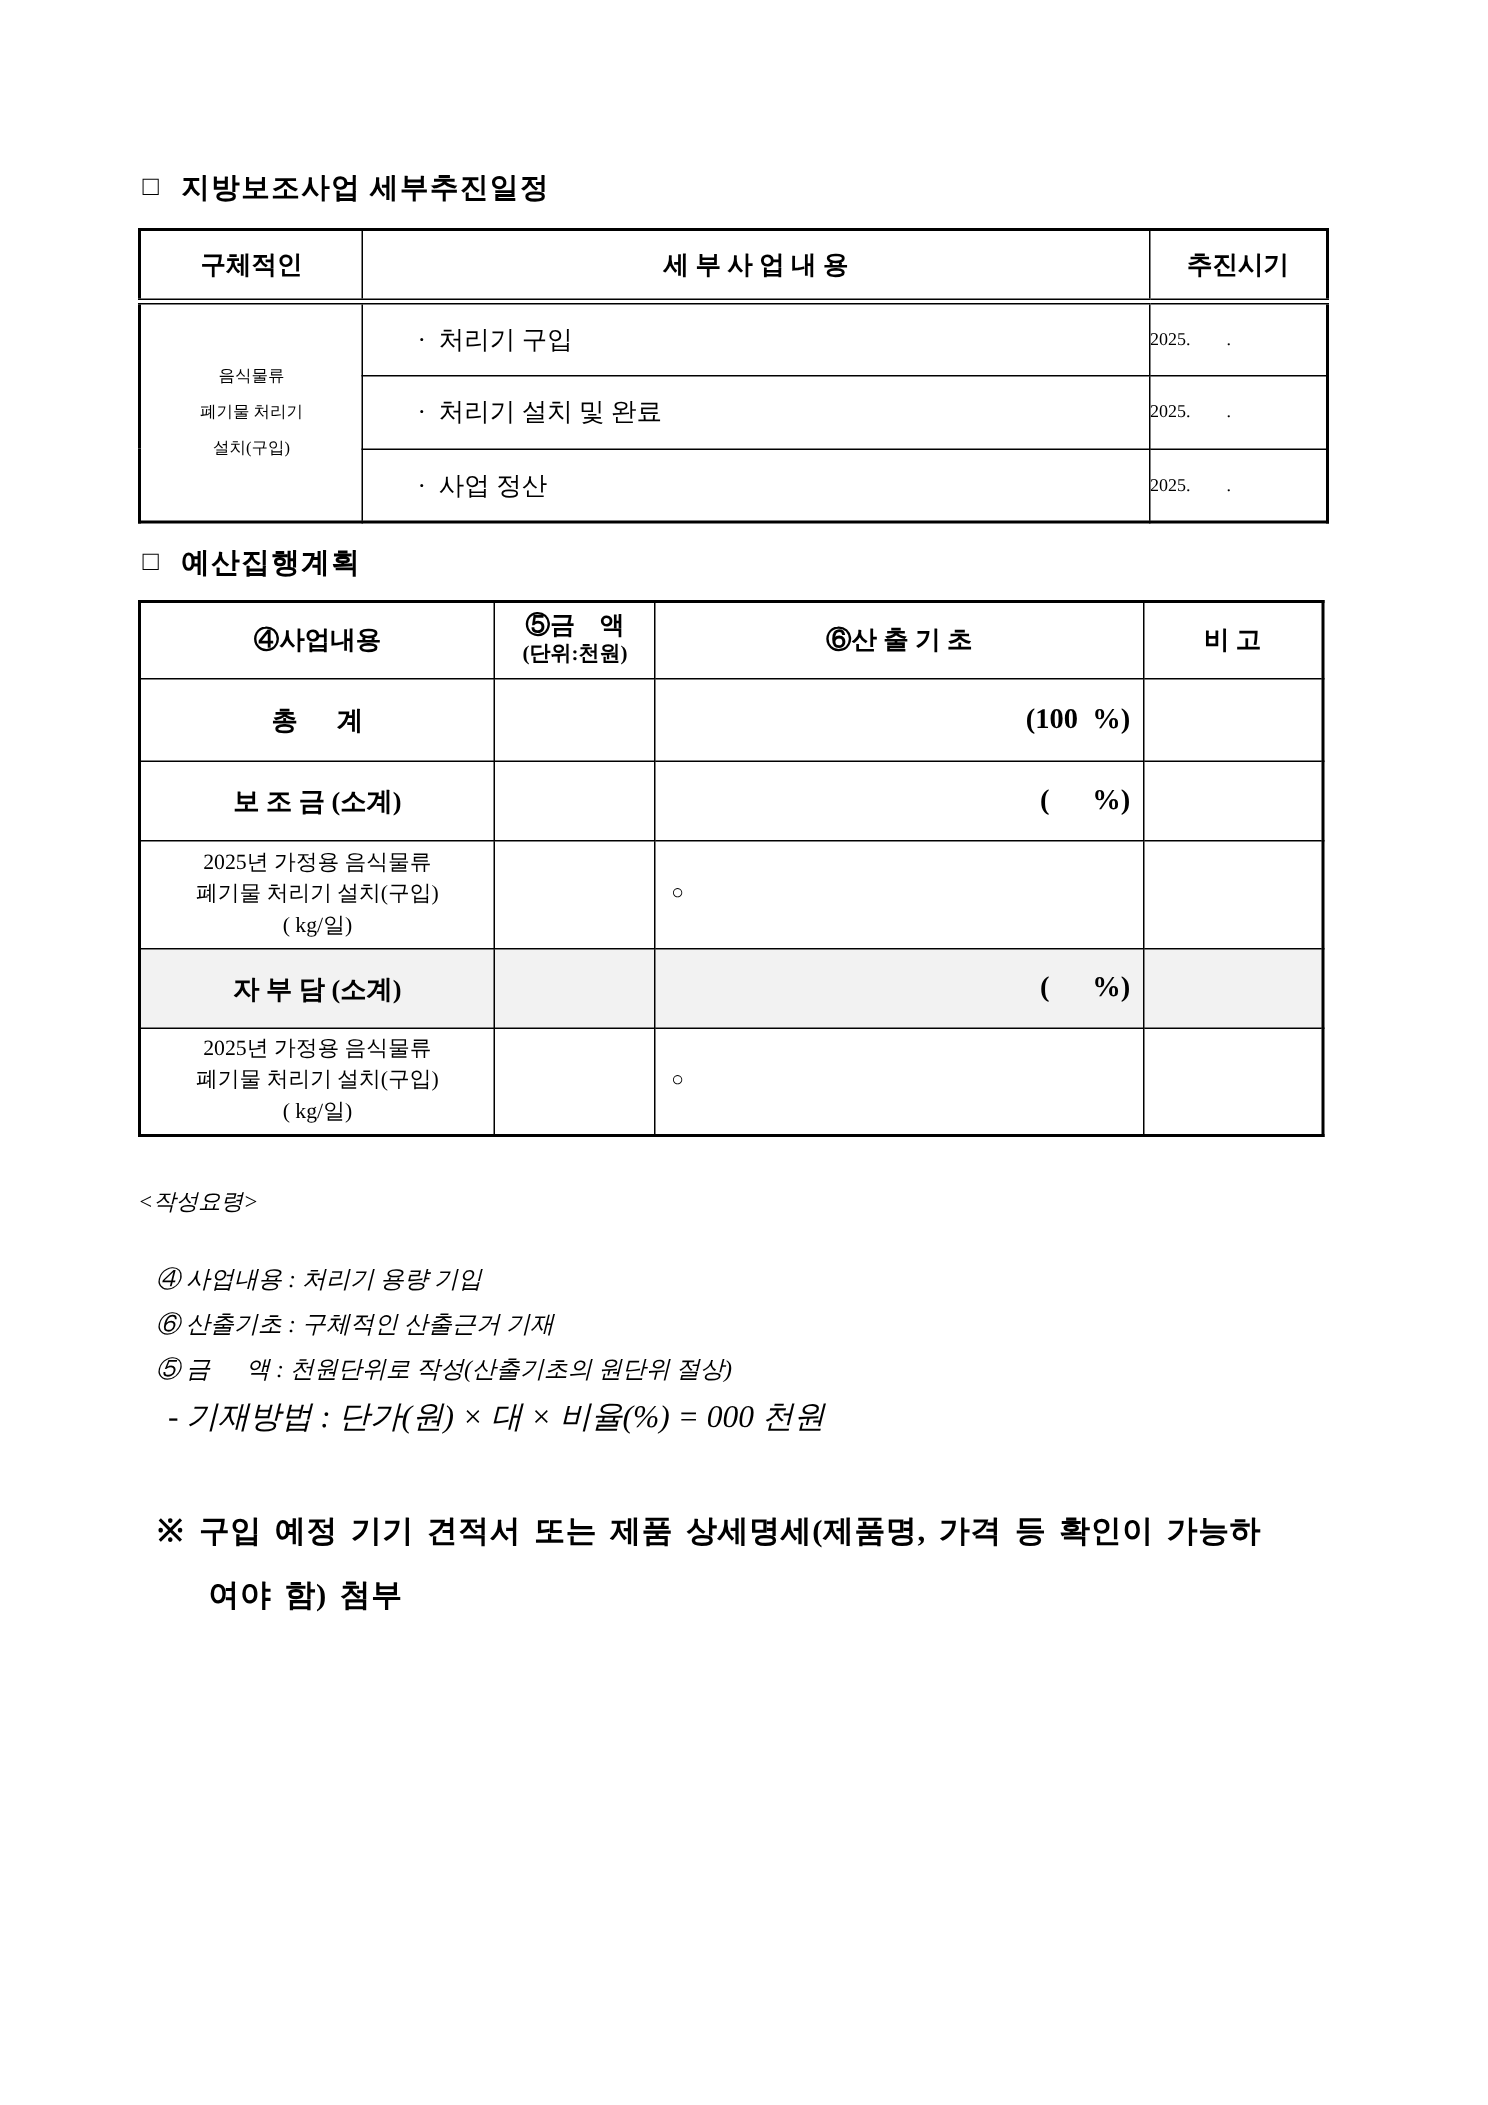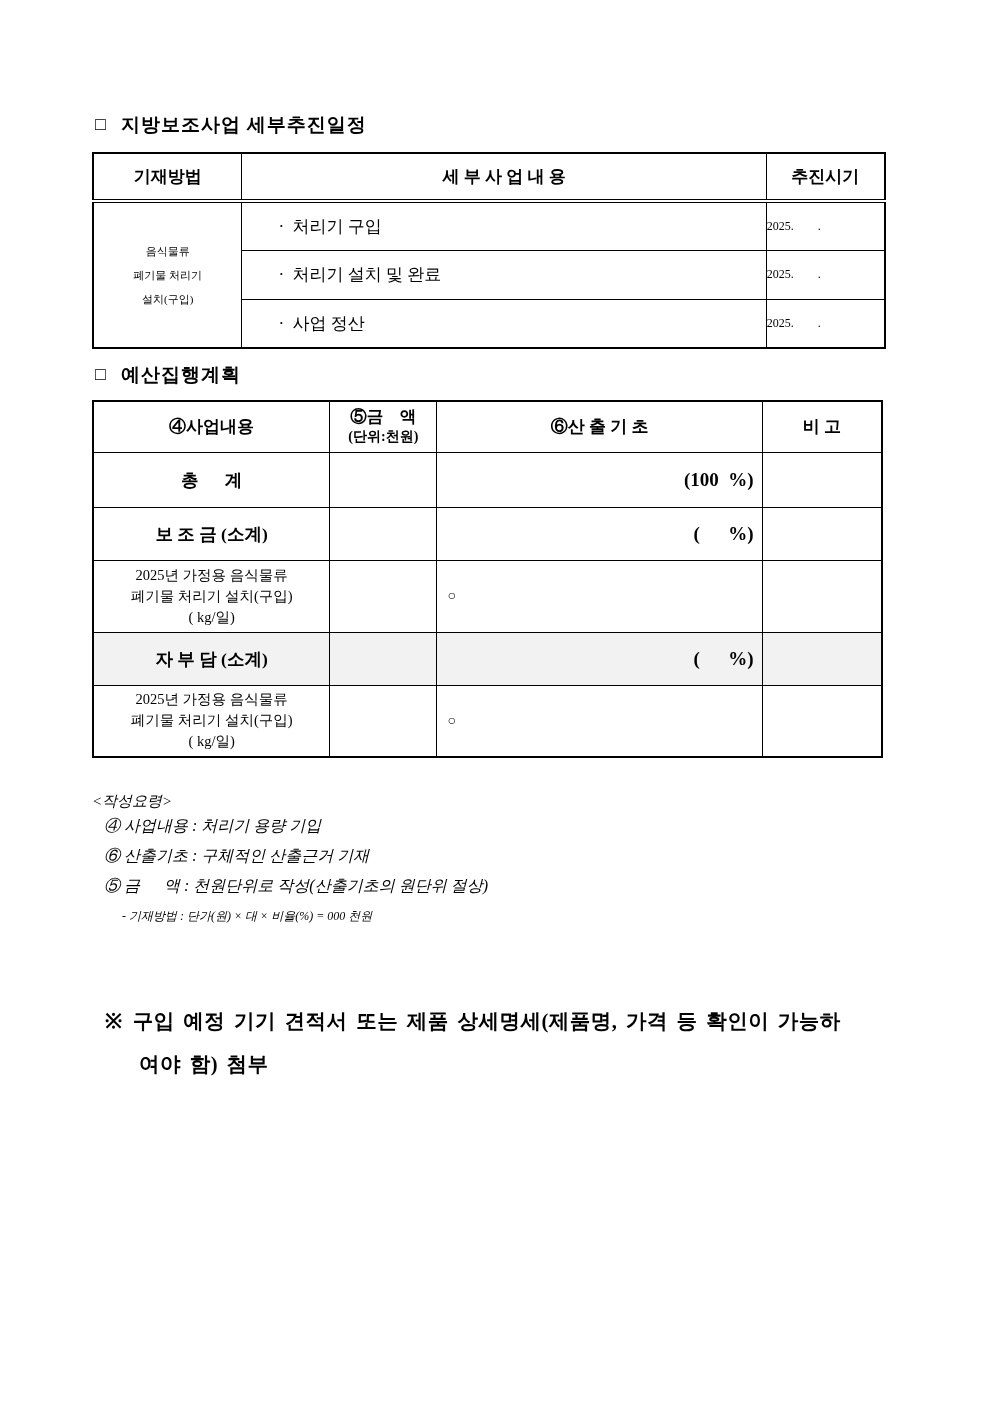--- a/index.html
+++ b/index.html
@@ -118,31 +118,31 @@
 
   
   #notes {
     position: absolute;
     left: 92px;
     top: 792px;
     width: 820px;
     font-style: italic;
     color: var(--text, #000);
   }
-  #notes .notes-title { font-size: 15px; margin-bottom: 0; }
+  #notes .notes-title { font-size: 15px; margin-bottom: 28px; }
   #notes .note-line {
     font-size: 16px;
     line-height: 30px;
     margin-left: 12px;
     white-space: pre;
   }
   #notes .note-subline {
-    font-size: 12px;
+    font-size: 21px;
     line-height: 30px;
-    margin-left: 30px;
+    margin-left: 20px;
     white-space: pre;
   }
 
   
   #footnote {
     position: absolute;
     left: 105px;
     top: 1000px;
     width: 815px;
     font-size: 20.5px;
@@ -169,21 +169,21 @@
   </div>
 
   <table id="schedule-table">
     <colgroup>
       <col style="width:18.8%">
       <col style="width:66.2%">
       <col style="width:15%">
     </colgroup>
     <tbody>
       <tr>
-        <th>기재방법</th>
+        <th>구체적인</th>
         <th>세 부  사 업 내 용</th>
         <th>추진시기</th>
       </tr>
       <tr>
         <td class="name-cell" rowspan="3">음식물류
 폐기물 처리기
 설치(구입)</td>
         <td class="content-cell">·  처리기 구입</td>
         <td class="period-cell">2025.        .</td>
       </tr>

